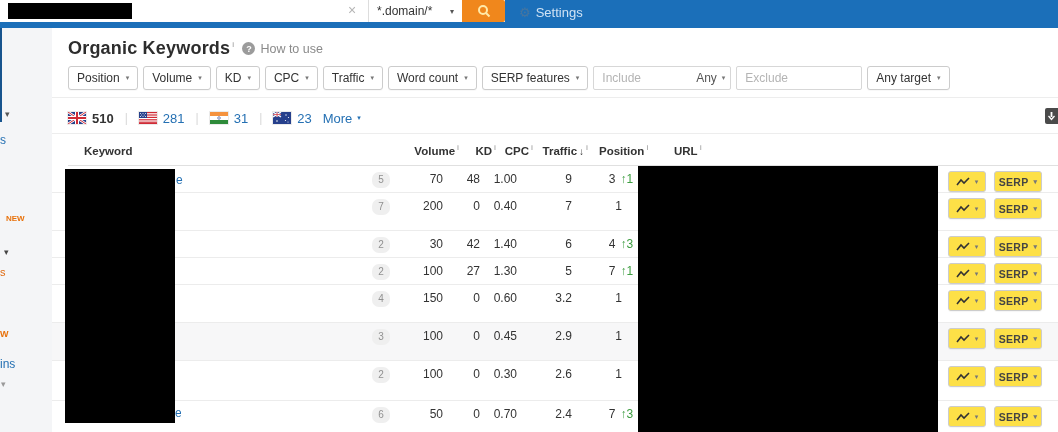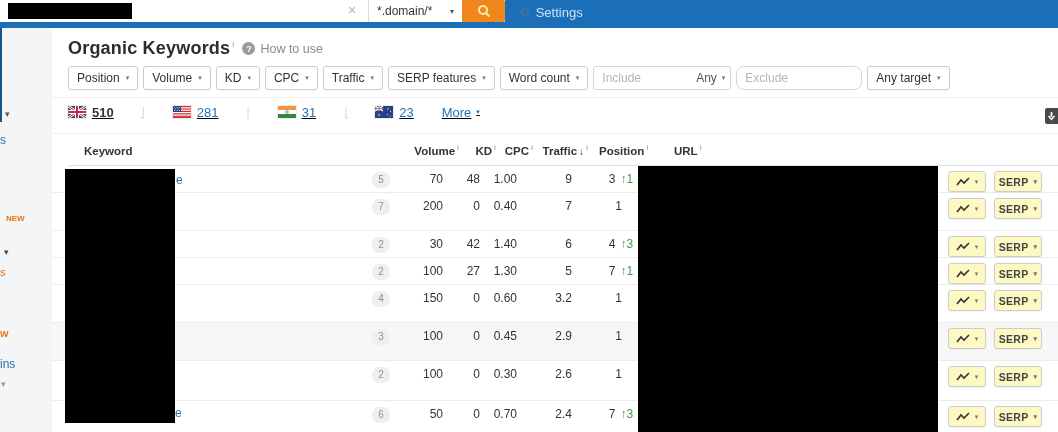--- a/index.html
+++ b/index.html
@@ -39,27 +39,27 @@
   sup.info { font-size:7px; color:#b0b0b0; vertical-align:super; margin-left:2px; }
   .help-link { display:flex; align-items:center; gap:5px; font-size:12.5px; color:#8a8a8a; cursor:pointer; }
   .help-q { display:inline-flex; width:13px; height:13px; border-radius:50%; background:#9b9b9b; color:#fff; font-size:9px; align-items:center; justify-content:center; font-weight:bold; }
 
   .filter-row { position:absolute; left:16px; top:38px; height:24px; display:flex; gap:5px; align-items:center; }
   .fbtn { height:24px; background:#fff; border:1px solid #ccc; border-radius:3px; padding:0 8px; font-size:12px; color:#333; display:flex; align-items:center; gap:6px; cursor:pointer; box-shadow:0 1px 1px rgba(0,0,0,.03); }
   .fbtn .caret, .anywrap .caret, .tgt .caret { font-size:7px; color:#777; }
   .inwrap { position:relative; height:24px; }
   .inwrap input { width:138px; height:24px; border:1px solid #d7d7d7; border-radius:2px; font-size:12px; padding:0 44px 0 8px; color:#333; font-family:"Liberation Sans",sans-serif; }
   .inwrap input::placeholder { color:#b4b4b4; }
-  .inwrap.ex input { width:126px; padding-right:8px;border-radius:8px; }
+  .inwrap.ex input { width:126px; padding-right:8px; }
   .anywrap { position:absolute; right:6px; top:0; height:24px; display:flex; align-items:center; gap:5px; font-size:12px; color:#555; cursor:pointer;margin-left:28px; }
 
   .divider { position:absolute; left:0; width:1006px; height:1px; background:#ededed; }
   .div1 { top:69px; } .div2 { top:105px; }
 
-  .flags-row { position:absolute; left:16px; top:66px; height:36px; display:flex; align-items:center; gap:28px; font-size:13px;text-decoration:underline; }
+  .flags-row { position:absolute; left:16px; top:72px; height:36px; display:flex; align-items:center; gap:11px; font-size:13px; }
   .flag-item { display:flex; align-items:center; gap:6px; cursor:pointer; }
   .flag-item .cnt { color:#2470b3; }
   .flag-item.selected .cnt { color:#333; font-weight:bold; }
   .pipe { color:#d8d8d8; font-size:12px; }
   .more-link { color:#2470b3; cursor:pointer; display:flex; gap:5px; align-items:center; }
   .more-link .caret { font-size:7px; color:#2470b3; }
   .flag { width:18px; height:12px; display:inline-block; box-shadow:0 0 0 1px rgba(0,0,0,.08); }
   .export-btn { position:absolute; right:0px; top:80px; width:13px; height:16px; background:#4a4a4a; border-radius:2px 0 0 2px; display:flex; align-items:center; justify-content:center; cursor:pointer; }
 
   
@@ -80,21 +80,21 @@
   .h27{height:27px;} .h38{height:38px;} .h40{height:40px;} .h32{height:32px; border-bottom:none;}
   .trow span.cell { position:absolute; top:6px; font-size:12px; color:#333; line-height:14px; }
   .cb { left:316px; width:26px; text-align:center; }
   .badge { display:inline-block; background:#efefef; color:#909090; font-size:10px; border-radius:7px; padding:1px 6px; cursor:pointer; }
   .cv { left:343px; width:48px; text-align:right; }
   .ck { left:398px; width:30px; text-align:right; }
   .cc { left:435px; width:30px; text-align:right; }
   .ct { left:468px; width:52px; text-align:right; }
   .cp { left:531px; width:76px; text-align:center; }
   .pos-change { color:#3f9e42; margin-left:5px; }
-  .act { position:absolute; top:5px; height:21px; background:#fef9c3; border:1px solid #ccc; border-radius:3px; display:flex; align-items:center; justify-content:center; gap:5px; cursor:pointer; box-shadow:0 1px 1px rgba(0,0,0,.04); }
+  .act { position:absolute; top:5px; height:21px; background:#fde047; border:1px solid #ccc; border-radius:3px; display:flex; align-items:center; justify-content:center; gap:5px; cursor:pointer; box-shadow:0 1px 1px rgba(0,0,0,.04); }
   .act .caret { font-size:7px; color:#777; }
   .act-chart { left:896px; width:38px; }
   .act-serp { left:942px; width:48px; font-size:10.5px; font-weight:bold; color:#444; letter-spacing:.3px; }
 
   
   .redact { position:absolute; background:#000; z-index:6; }
   .redact-kw { left:65px; top:169px; width:110px; height:254px; }
   .redact-url { left:638px; top:166px; width:300px; height:266px; }
   .kw-frag1 { position:absolute; left:176px; top:173px; font-size:12px; color:#2470b3; z-index:7; }
   .kw-frag2 { position:absolute; left:175px; top:406px; font-size:12px; color:#2470b3; z-index:7; width:6px; overflow:hidden; }
@@ -162,25 +162,25 @@
         </button>
       <button class="fbtn">
           <span>CPC</span>
           <span class="caret">▾</span>
         </button>
       <button class="fbtn">
           <span>Traffic</span>
           <span class="caret">▾</span>
         </button>
       <button class="fbtn">
+          <span>Word count</span>
+          <span class="caret">▾</span>
+        </button>
+      <button class="fbtn">
           <span>SERP features</span>
-          <span class="caret">▾</span>
-        </button>
-      <button class="fbtn">
-          <span>Word count</span>
           <span class="caret">▾</span>
         </button>
       <div class="inwrap">
         <input type="text" placeholder="Include" style="">
         <span class="anywrap">
             <span>Any</span>
             <span class="caret">▾</span>
           </span>
       </div>
       <div class="inwrap ex">

